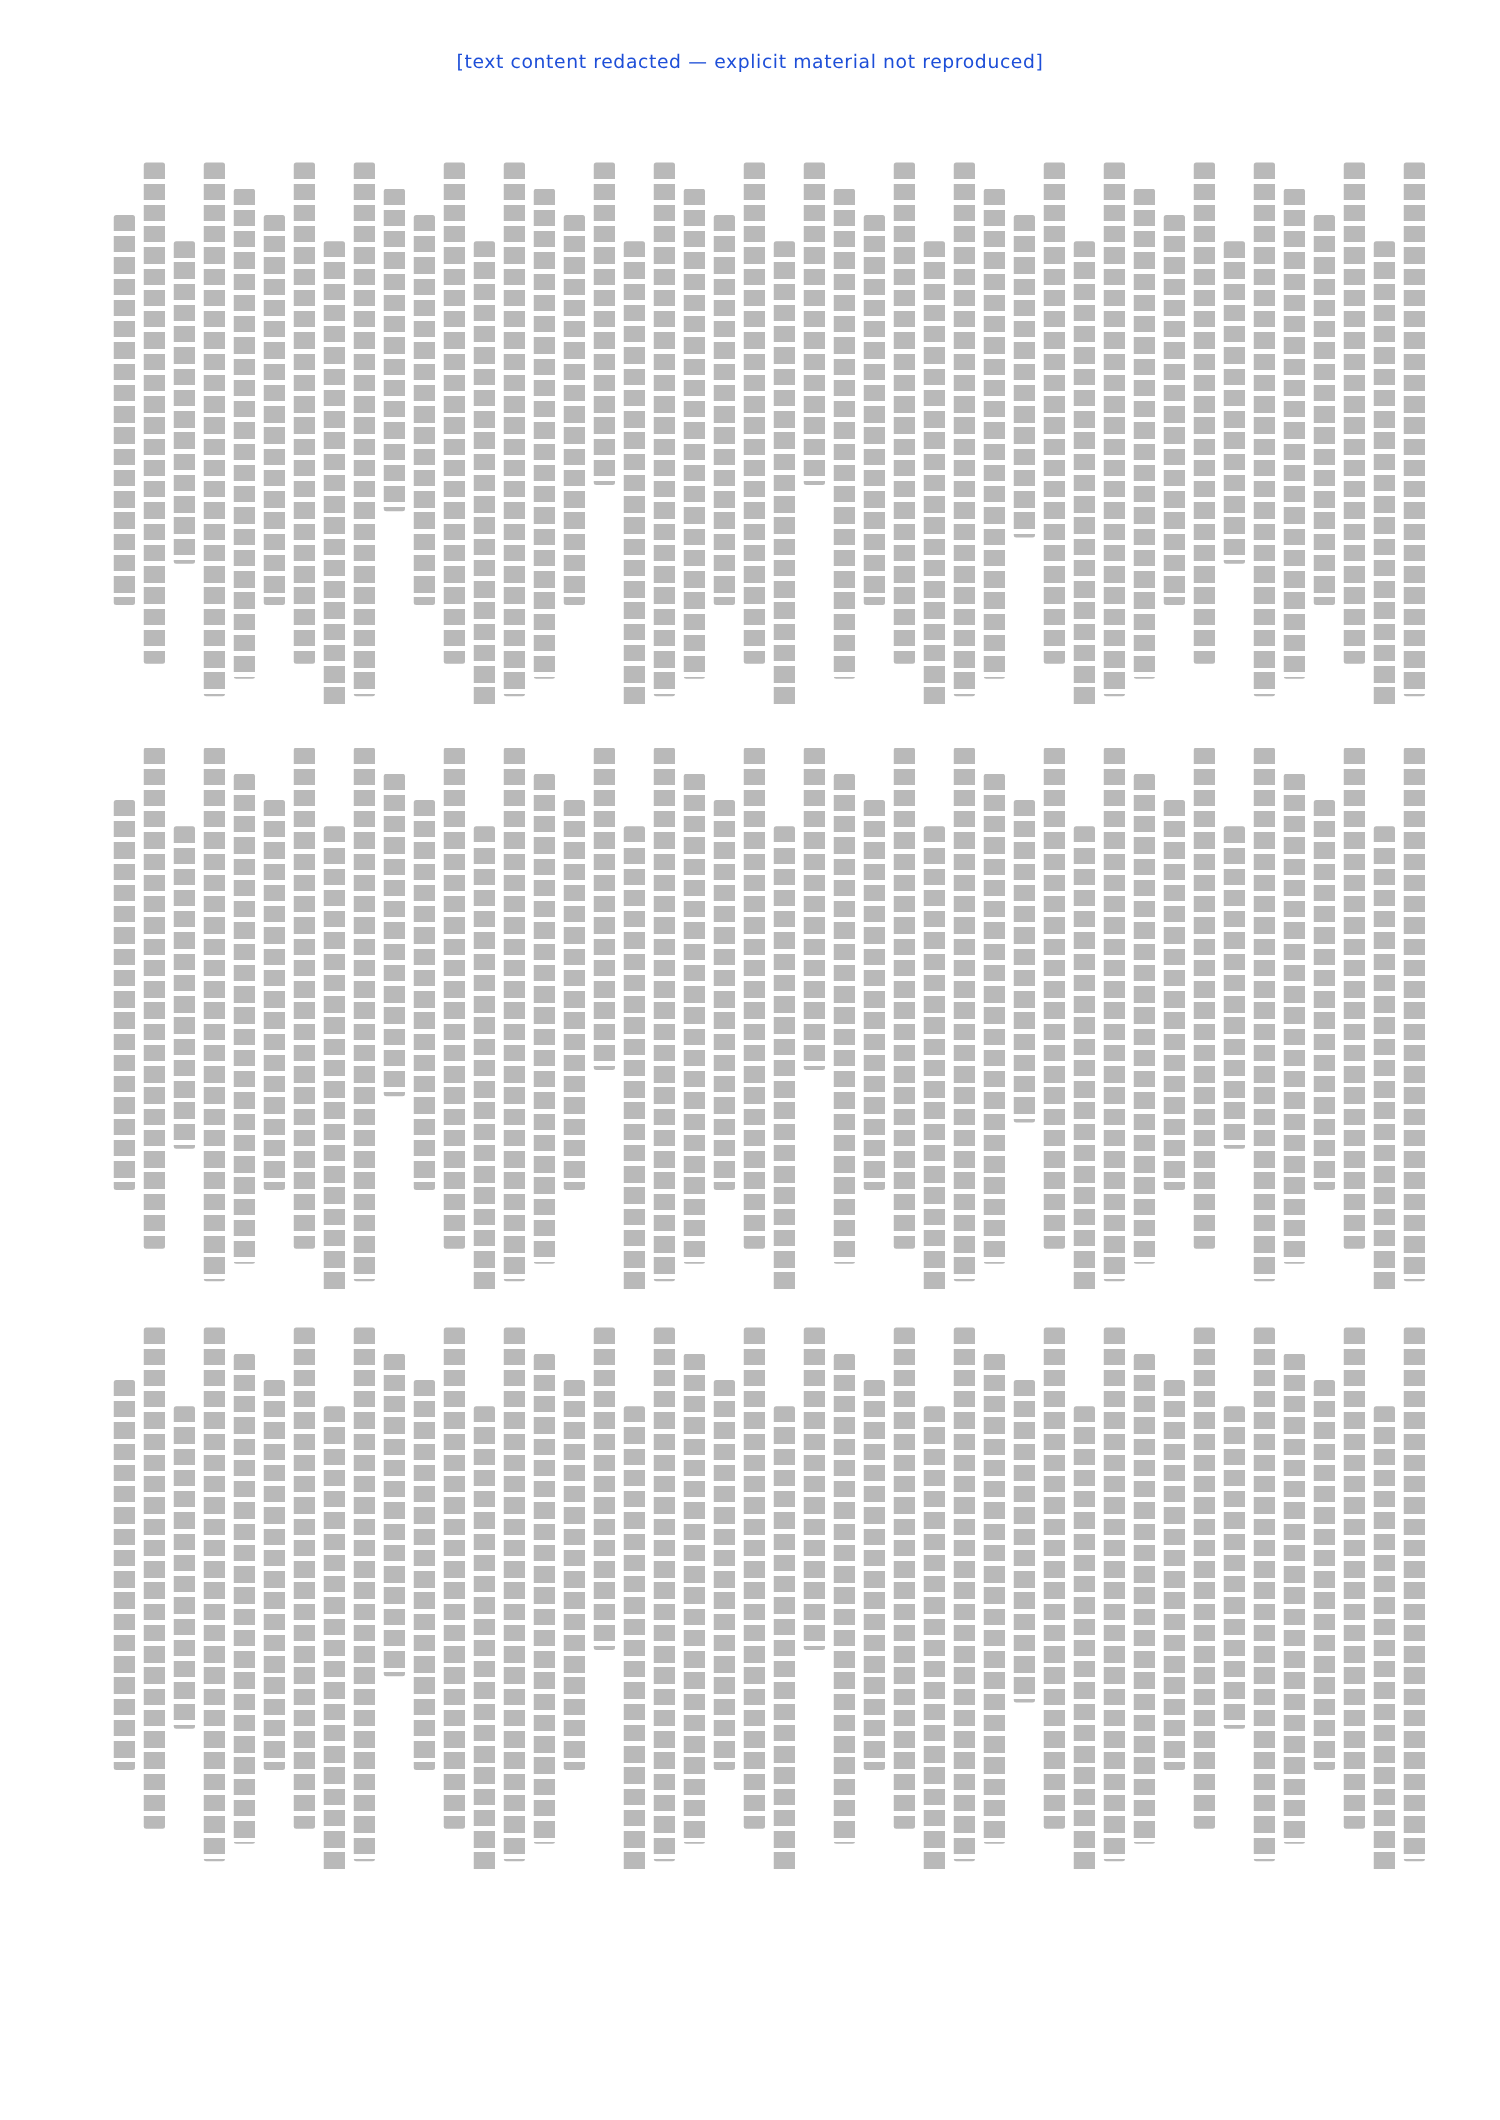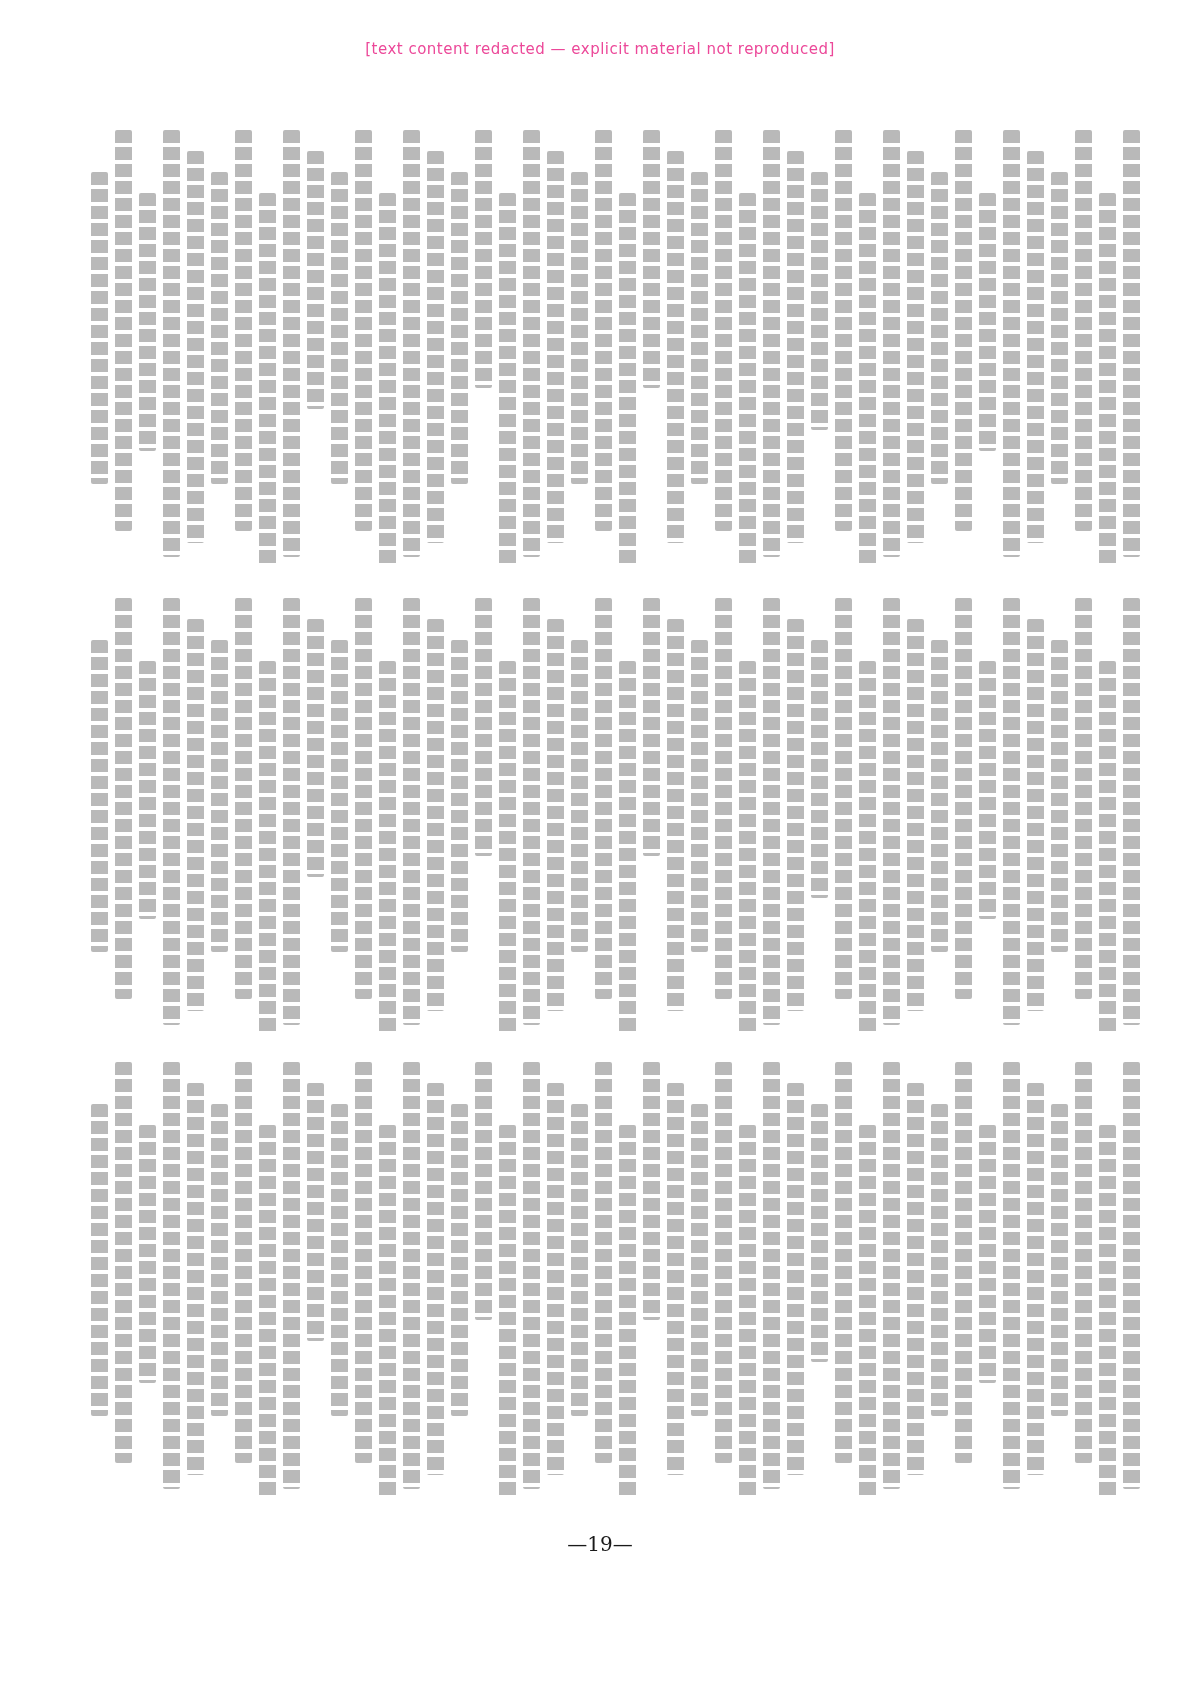--- a/index.html
+++ b/index.html
@@ -48,21 +48,21 @@
   .col:nth-child(5n)   { height: 88%; margin-top: 2%; }
   .col:nth-child(7n)   { height: 58%; }
 
   .redaction-note {
     position: absolute;
     top: 40px;
     left: 0;
     right: 0;
     text-align: center;
     font-size: 15px;
-    color: #ec4899;
+    color: #1d4ed8;
     letter-spacing: 0.5px;
   }
   .page-number {
     position: absolute;
     bottom: 140px;
     left: 0;
     right: 0;
     text-align: center;
     font-size: 20px;
     color: #1a1a1a;
@@ -208,15 +208,14 @@
       <div class="col"></div>
       <div class="col"></div>
       <div class="col"></div>
       <div class="col"></div>
       <div class="col"></div>
       <div class="col"></div>
       <div class="col"></div>
       <div class="col"></div>
     </div>
 
-  <div class="page-number">—19—</div>
 
 </div>
 
 </body></html>

